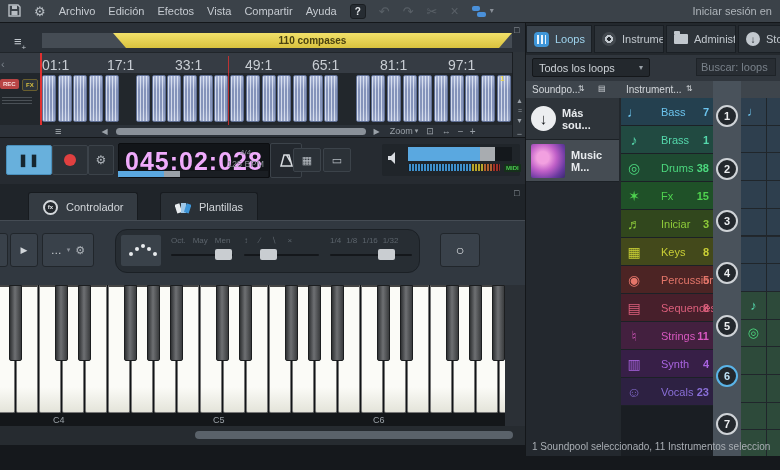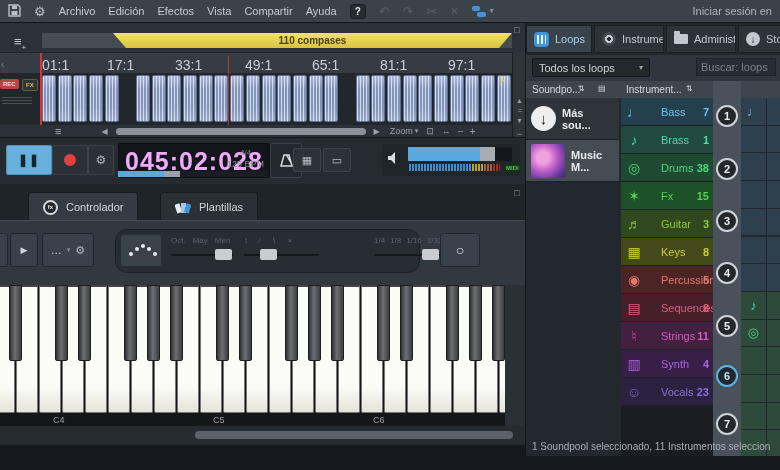--- a/index.html
+++ b/index.html
@@ -320,21 +320,21 @@
           <div class="sllabels" style="gap:11px;">
             <span>↕</span>
             <span>∕</span>
             <span>∖</span>
             <span>×</span>
           </div>
           <div class="sltrack">
               <span class="slhandle" style="left:16px;"></span>
             </div>
         </div>
-        <div class="slgroup" style="left:214px;width:82px;margin-left:44px;">
+        <div class="slgroup" style="left:214px;width:82px;">
           <div class="sllabels" style="gap:5px;">
             <span>1/4</span>
             <span>1/8</span>
             <span>1/16</span>
             <span>1/32</span>
           </div>
           <div class="sltrack">
               <span class="slhandle" style="left:48px;"></span>
             </div>
         </div>
@@ -459,21 +459,21 @@
           <span class="n">Drums</span>
           <span class="c">38</span>
         </div>
       <div class="insrow" style="top: 159px; background: rgb(31, 81, 40); color: rgb(79, 210, 79);">
           <span class="g">✶</span>
           <span class="n">Fx</span>
           <span class="c">15</span>
         </div>
       <div class="insrow" style="top: 187px; background: rgb(49, 71, 29); color: rgb(142, 203, 58);">
           <span class="g">♬</span>
-          <span class="n">Guitar</span>
+          <span class="n">Iniciar</span>
           <span class="c">3</span>
         </div>
       <div class="insrow" style="top: 215px; background: rgb(67, 73, 27); color: rgb(201, 207, 53);">
           <span class="g">▦</span>
           <span class="n">Keys</span>
           <span class="c">8</span>
         </div>
       <div class="insrow" style="top: 243px; background: rgb(76, 36, 36); color: rgb(228, 118, 106);">
           <span class="g">◉</span>
           <span class="n">Percussions</span>

